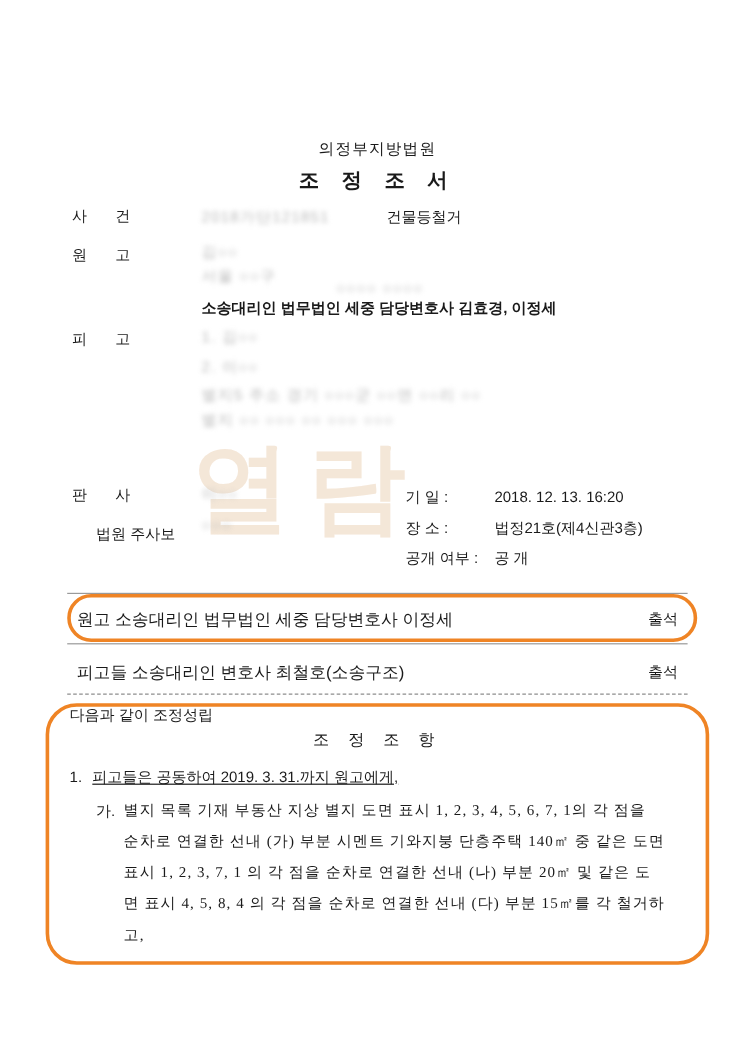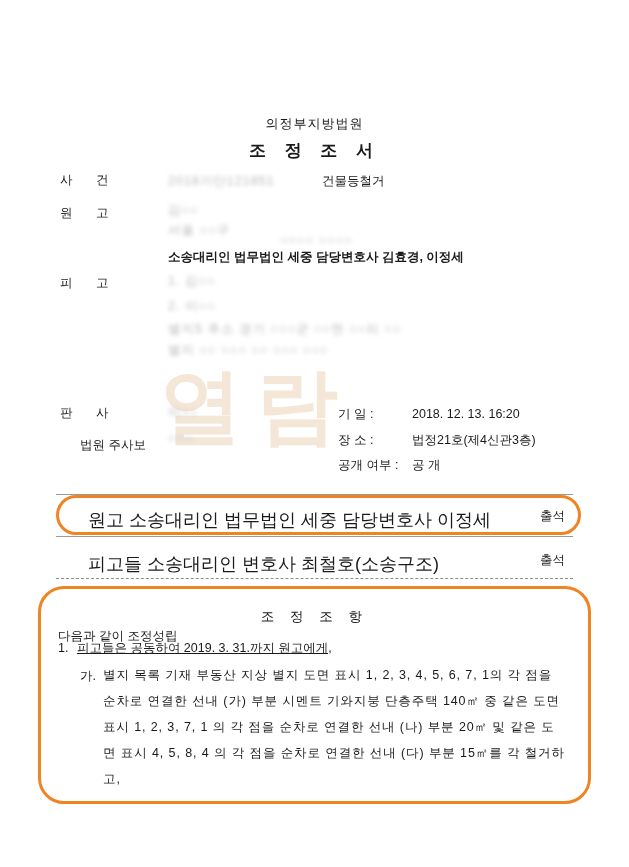--- a/index.html
+++ b/index.html
@@ -106,23 +106,22 @@
   .hr-dashed {
     position: absolute;
     height: 0;
     border-top: 1px dashed #8d8d8d;
     z-index: 1;
   }
 
   .att-row {
     position: absolute;
     z-index: 2;
-    font-size: 18px;
-    white-space: nowrap;
-    margin-left: 24px;
+    font-size: 14px;
+    white-space: nowrap;
   }
   .att-mark {
     position: absolute;
     z-index: 2;
     font-size: 12.5px;
   }
 
   
   .body-lead {
     position: absolute;
@@ -152,21 +151,21 @@
   .para {
     position: absolute;
     z-index: 2;
     font-size: 12.5px;
     line-height: 26px;
     width: 470px;
     text-align: justify;
     word-break: keep-all;
   }
   .para .ln { display: block; white-space: nowrap; }
-  .para .spread { letter-spacing: .9px; }
+  .para .spread { letter-spacing: .9px; font-family: Liberation Serif, serif; }
 </style>
 </head>
 <body>
 
 <div class="page">
 
   <div class="watermark">열람</div>
 
   <div class="title-block">
     <div class="title-line1">의정부지방법원</div>
@@ -229,21 +228,21 @@
 
   <div class="hr" style="left:56px; top:536px; width:517px;"></div>
 
   <div class="att-row" style="left:64px; top:552px;">피고들 소송대리인 변호사 최철호(소송구조)</div>
   <div class="att-mark" style="left:540px; top:552px;">출석</div>
 
   <div class="hr-dashed" style="left:56px; top:578px; width:517px;"></div>
 
   <div class="hl-box" style="left:38px; top:586px; width:553px; height:218px;"></div>
 
-  <div class="body-lead" style="left:58px; top:588px;margin-top:40px;">다음과 같이 조정성립</div>
+  <div class="body-lead" style="left:58px; top:588px;">다음과 같이 조정성립</div>
 
   <div class="section-title" style="top:608px;">조 정 조 항</div>
 
   <div class="item-num" style="left:58px; top:640px;">
     <span>1.</span>
     <span style="margin-left:5px;text-decoration:underline;">피고들은 공동하여 2019. 3. 31.까지 원고에게,</span>
   </div>
 
   <div class="sub-label" style="left:80px; top:668px;">가.</div>
 

